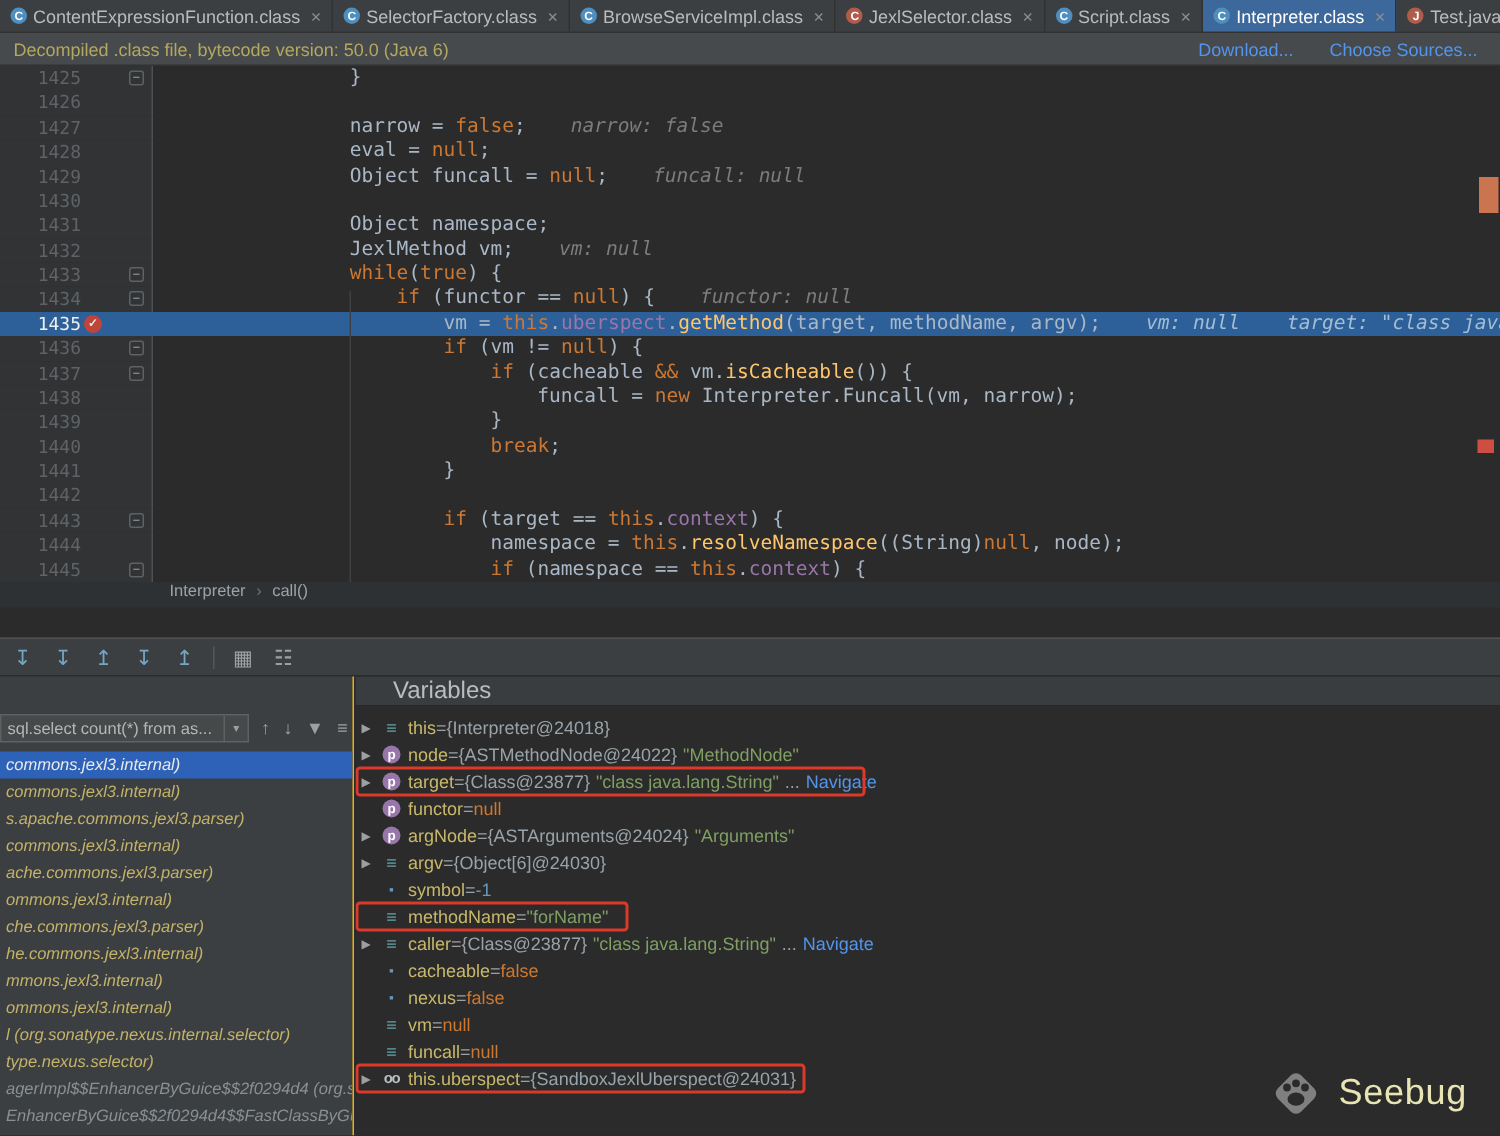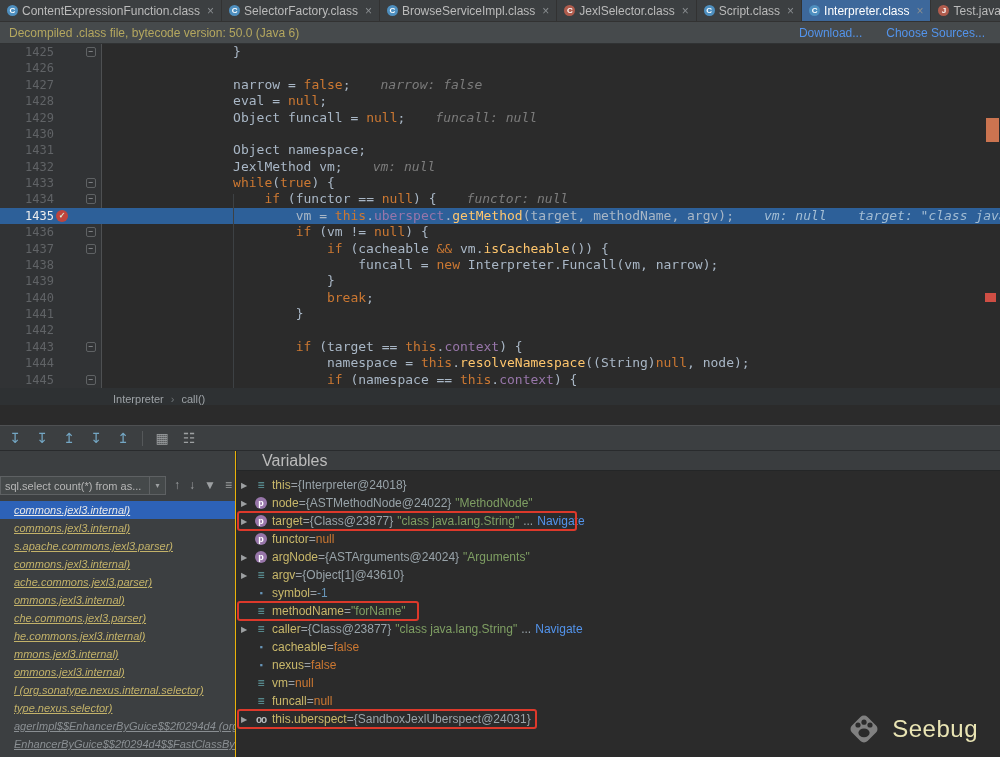--- a/index.html
+++ b/index.html
@@ -40,21 +40,21 @@
   .hint { font-style:italic; color:#7c7c7c; margin-left:30px; }
   .line.current .hint { color:#a3bdd4; }
   .tok-p { color:#a9b7c6; } .tok-k { color:#cc7832; } .tok-f { color:#9876aa; } .tok-m { color:#ffc66d; }
   #guide { position:absolute; left:233px; top:150px; width:1px; height:194px; background:#3d4144; }
   .stripe { position:absolute; } 
   #stripe1 { left:986px; top:118px; width:13px; height:24px; background:#cb7450; }
   #stripe2 { left:985px; top:293px; width:11px; height:9px;  background:#cf4e44; }
 
   
   #crumbs { position:absolute; top:388px; left:0; width:1000px; height:17px; background:#2e3133;
-            display:flex; align-items:flex-end; gap:7px; padding-left:113px; font-size:11px; color:#9da2a6; }
+            display:flex; align-items:flex-start; gap:7px; padding-left:113px; font-size:11px; color:#9da2a6; }
   .crumb-sep { color:#6f7477; }
 
   
   #dtoolbar { position:absolute; top:425px; left:0; width:1000px; height:26px; background:#3c3f41;
               border-top:1px solid #4e5052; border-bottom:1px solid #292b2d;
               display:flex; align-items:center; gap:11px; padding-left:7px; }
   .dt-ic { color:#74a7c4; font-size:14px; width:16px; text-align:center; cursor:default; }
   .dt-ic.gray { color:#9da0a2; }
   .dt-sep { width:1px; height:15px; background:#55585a; }
 
@@ -62,21 +62,21 @@
   #frames { position:absolute; left:0; top:451px; width:236px; height:306px; background:#3c3f41;
             border-right:1px solid #eab308; overflow:hidden; }
   #thread-combo { position:absolute; left:0; top:25px; width:166px; height:19px; background:#45494a;
                   border:1px solid #5e6163; display:flex; align-items:center; font-size:11px;
                   color:#b6b6b6; padding-left:4px; white-space:nowrap; overflow:hidden; }
   .combo-arrow { margin-left:auto; flex:0 0 16px; text-align:center; color:#9da0a2; font-size:8px;
                  border-left:1px solid #5e6163; line-height:17px; }
   #fnav { position:absolute; top:27px; left:174px; display:flex; gap:9px; color:#9da0a2; font-size:12px; }
   #frame-list { position:absolute; top:50px; left:0; right:0; }
   .frow { height:18px; line-height:18px; font-size:11px; font-style:italic; color:#c3b269;
-          padding-left:14px; white-space:nowrap; overflow:hidden;text-decoration:underline; }
+          padding-left:4px; white-space:nowrap; overflow:hidden; }
   .frow.sel { background:#2d62b8; color:#e9e9e9; }
   .frow.dim { color:#8a8f93; }
 
   
   #vars { position:absolute; left:237px; top:451px; width:763px; height:306px; background:#2b2b2b; overflow:hidden; }
   #vars-header { height:20px; background:#3a3d3f; border-bottom:1px solid #242627; display:flex;
                  align-items:center; padding-left:25px; font-size:16px; color:#bcbcbc; }
   #var-list { padding-top:5px; }
   .vrow { position:relative; height:18px; display:flex; align-items:center; padding-left:4px;
           font-size:12px; white-space:nowrap; }
@@ -267,21 +267,21 @@
         <span class="vname">argNode</span>
         <span class="veq"> = </span>
         <span class="v-ref">{ASTArguments@24024}</span>
         <span class="v-str vval">"Arguments"</span>
       </div>
       <div class="vrow">
         <span class="chev">▶</span>
         <span class="ic ic-local">≡</span>
         <span class="vname">argv</span>
         <span class="veq"> = </span>
-        <span class="v-ref">{Object[1]@43610}</span>
+        <span class="v-ref">{Object[6]@24030}</span>
       </div>
       <div class="vrow">
         <span class="chev"></span>
         <span class="ic ic-prim">▪</span>
         <span class="vname">symbol</span>
         <span class="veq"> = </span>
         <span class="v-num">-1</span>
       </div>
       <div class="vrow">
         <div class="redbox" style="width: 182px;"></div>

